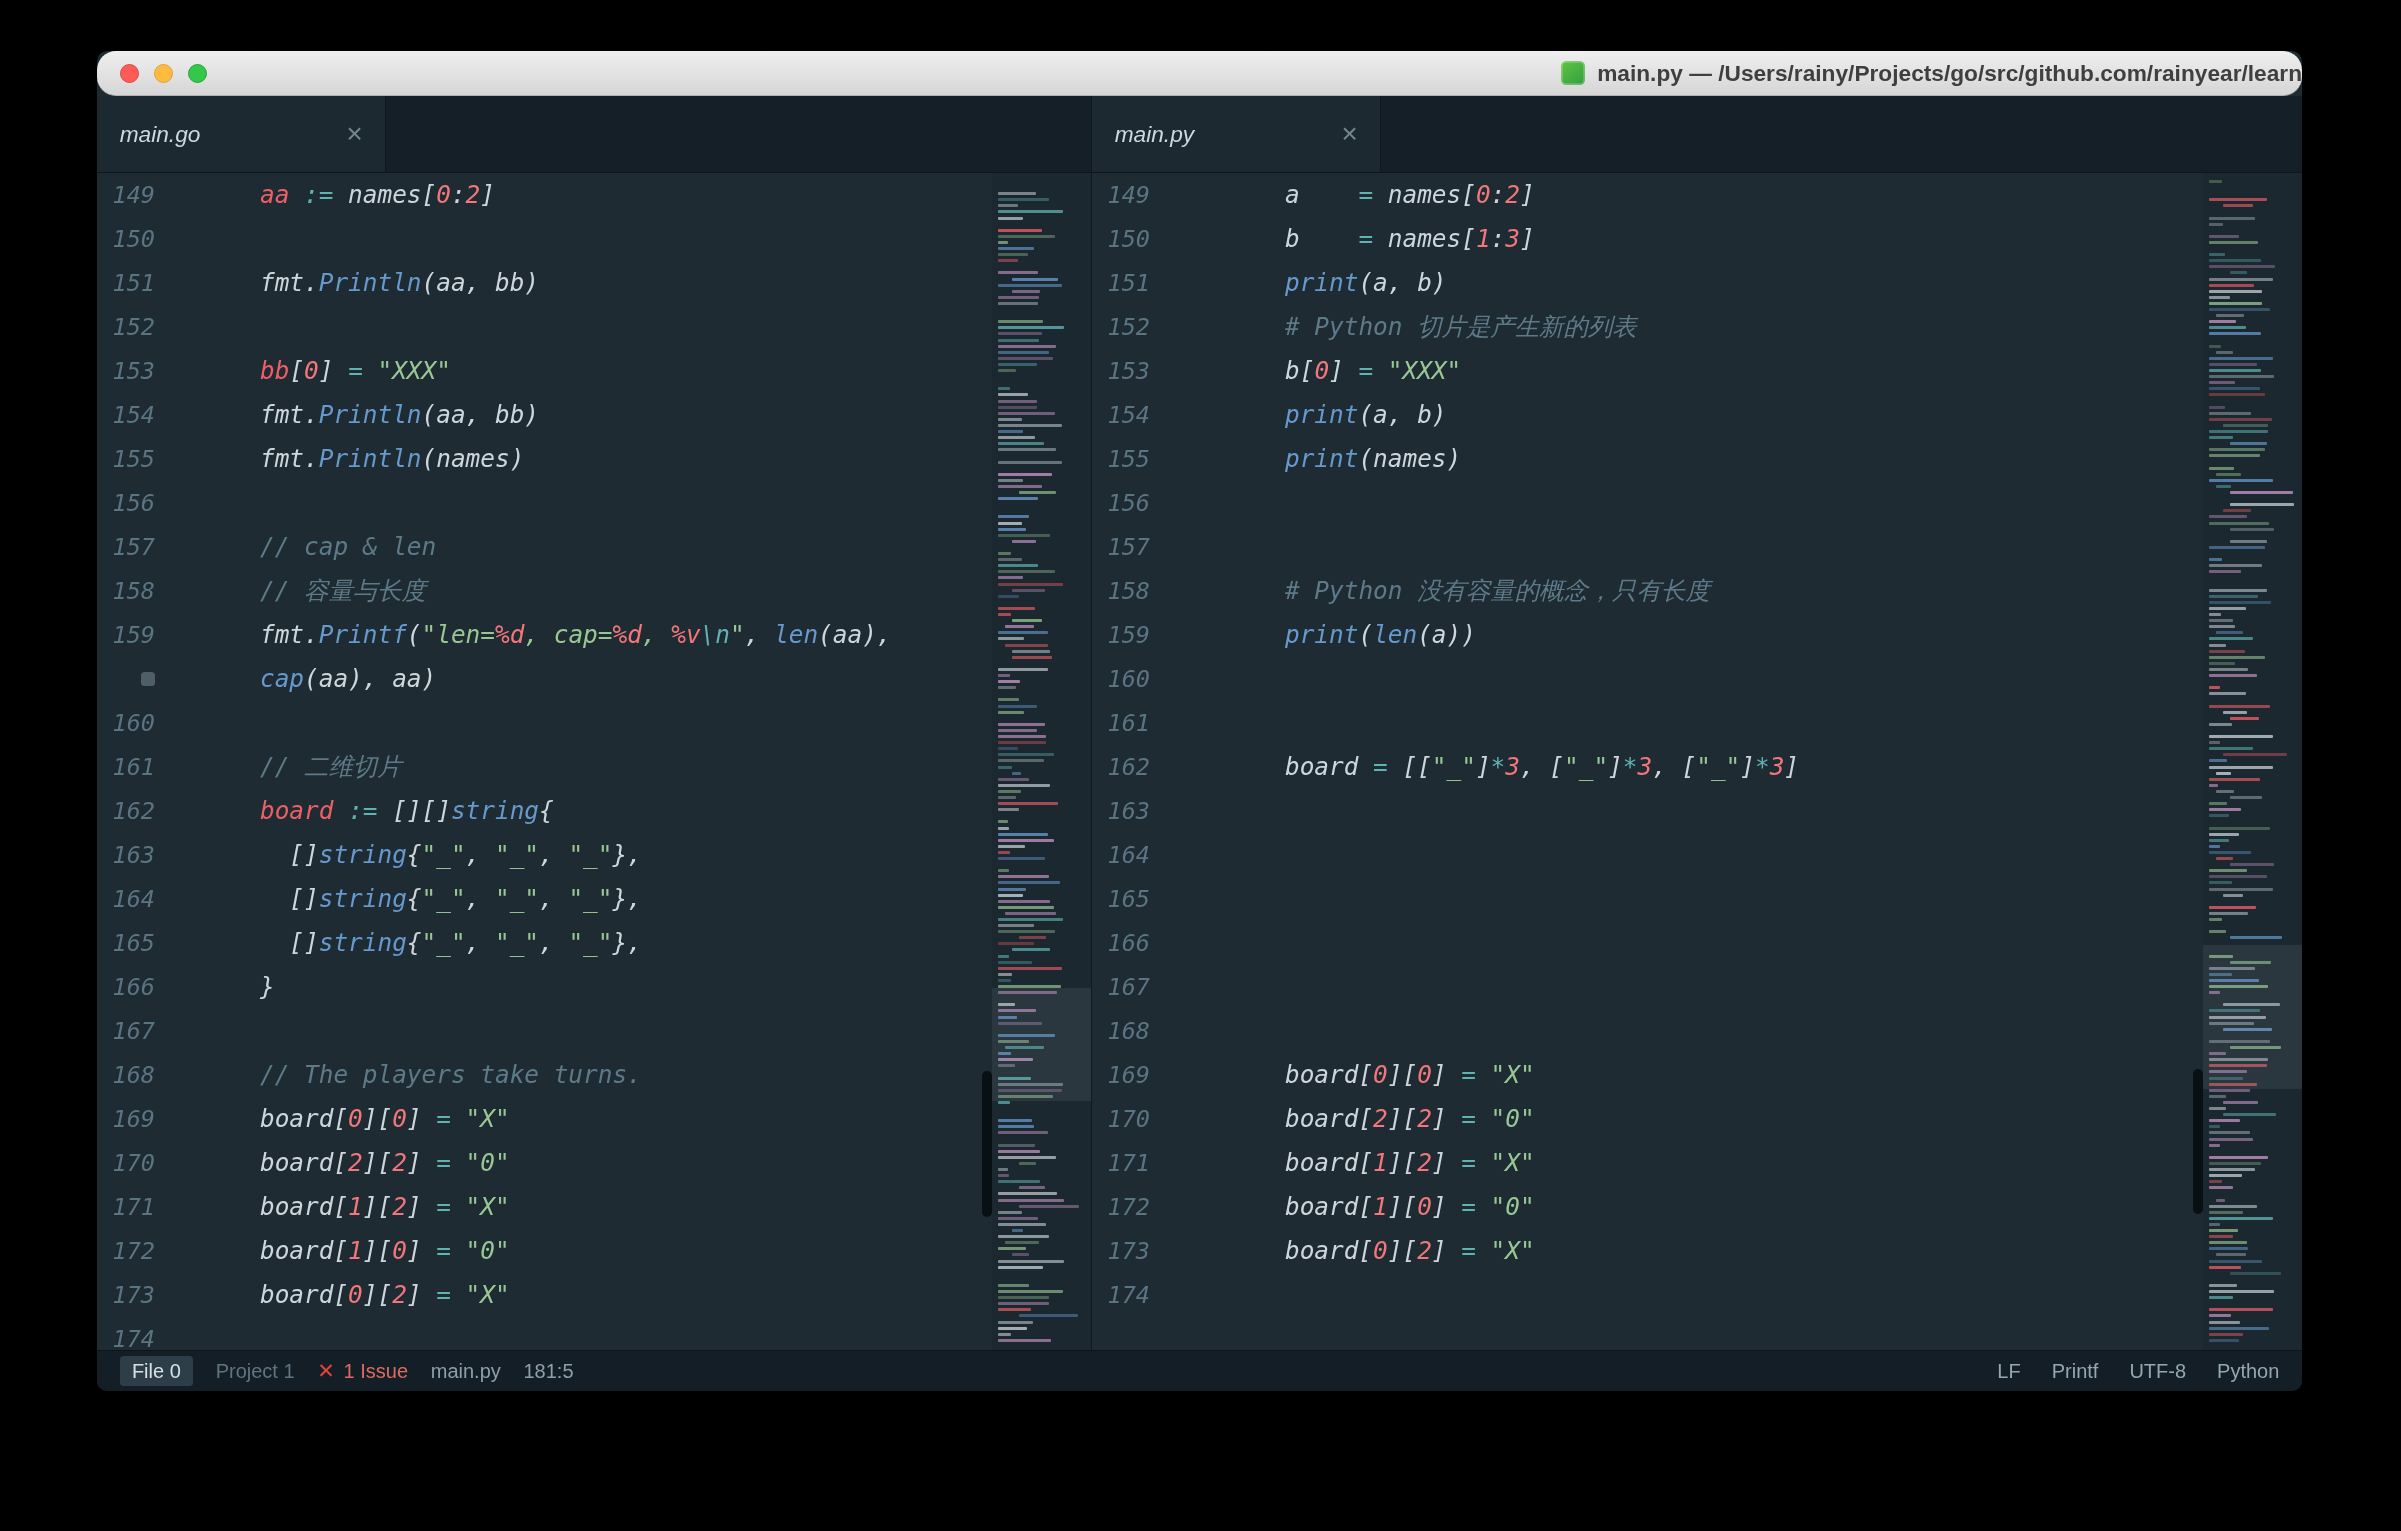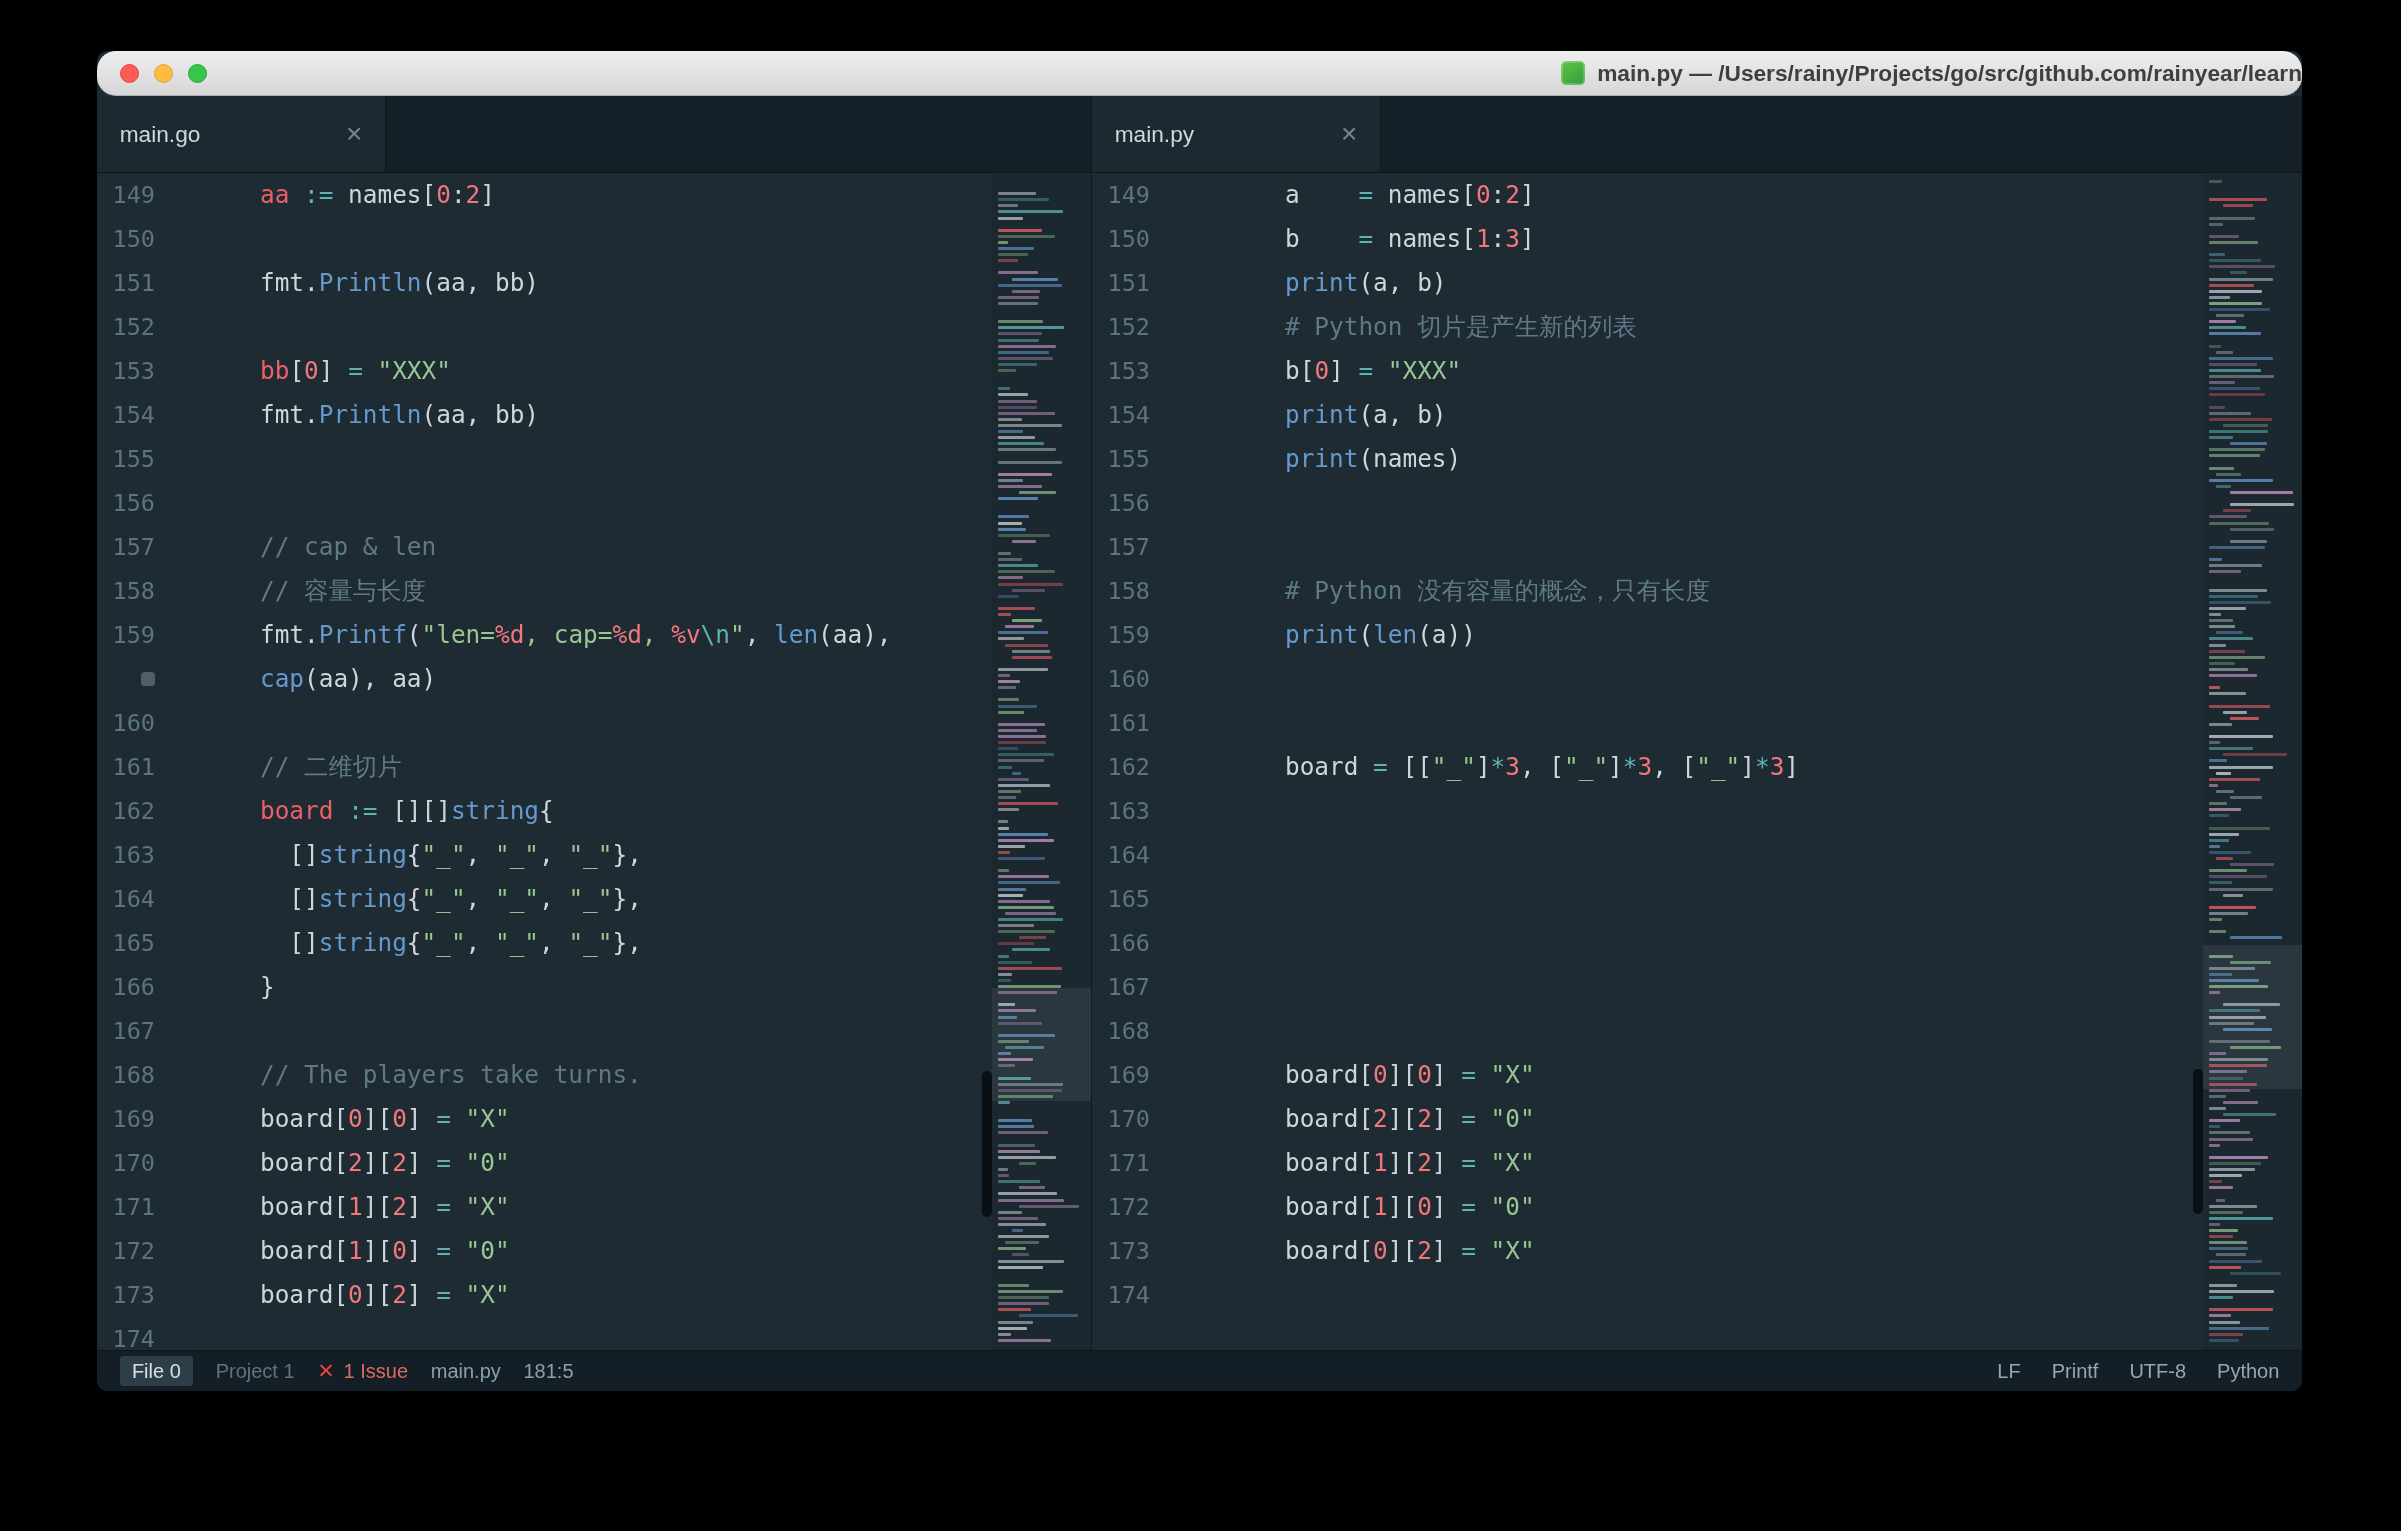--- a/index.html
+++ b/index.html
@@ -25,21 +25,21 @@
   .light.red    { background:#fc5b57; border:0.9px solid #e2443f; }
   .light.yellow { background:#fdbc40; border:0.9px solid #e0a335; }
   .light.green  { background:#34c749; border:0.9px solid #27a53a; }
   .title { display:flex; align-items:center; gap:12.2px; font-size:22.7px; font-weight:bold; color:#3f3f3f; }
   .file-icon {
     width:23.5px; height:23.5px; border-radius:5.2px;
     background:linear-gradient(145deg,#63c443,#2f9e3e);
     box-shadow:inset 0 0 0 1.7px rgba(255,255,255,.25);
   }
   
-  .main { flex:1; display:flex; min-height:0; }
+  .main { flex:1; display:flex; min-height:0;font-style:italic; }
   .pane { display:flex; flex-direction:column; min-width:0; background:#1e2b33; }
   .pane-go { flex:0 0 994px; }
   .pane-py { flex:1; border-left:1.7px solid #10191f; }
   
   .tabbar { flex:0 0 77px; background:#151f27; border-bottom:0.9px solid #0e161c; display:flex; }
   .tab {
     width:289px; display:flex; align-items:center; padding:0 22.7px;
     background:#1c2931; border-right:0.9px solid #10181e;
     color:#cdd9df; font-size:22.7px;
   }
@@ -113,21 +113,21 @@
         </div>
       </div>
       <div class="editor">
         <div class="code-lines">
             <div class="row"><span class="ln">149</span><span class="code"><span class="tok-r">aa</span><span class="tok-p"> </span><span class="tok-t">:=</span><span class="tok-p"> names[</span><span class="tok-o">0</span><span class="tok-p">:</span><span class="tok-o">2</span><span class="tok-p">]</span></span></div>
             <div class="row"><span class="ln">150</span></div>
             <div class="row"><span class="ln">151</span><span class="code"><span class="tok-p">fmt.</span><span class="tok-b">Println</span><span class="tok-p">(aa, bb)</span></span></div>
             <div class="row"><span class="ln">152</span><span class="code"></span></div>
             <div class="row"><span class="ln">153</span><span class="code"><span class="tok-r">bb</span><span class="tok-p">[</span><span class="tok-o">0</span><span class="tok-p">] </span><span class="tok-t">=</span><span class="tok-p"> </span><span class="tok-g">"XXX"</span></span></div>
             <div class="row"><span class="ln">154</span><span class="code"><span class="tok-p">fmt.</span><span class="tok-b">Println</span><span class="tok-p">(aa, bb)</span></span></div>
-            <div class="row"><span class="ln">155</span></div>
+            <div class="row"><span class="ln">155</span><span class="code"><span class="tok-p">fmt.</span><span class="tok-b">Println</span><span class="tok-p">(names)</span></span></div>
             <div class="row"><span class="ln">156</span><span class="code"></span></div>
             <div class="row"><span class="ln">157</span><span class="code"><span class="tok-c">// cap &amp; len</span></span></div>
             <div class="row"><span class="ln">158</span><span class="code"><span class="tok-c">// 容量与长度</span></span></div>
             <div class="row"><span class="ln">159</span><span class="code"><span class="tok-p">fmt.</span><span class="tok-b">Printf</span><span class="tok-p">(</span><span class="tok-g">"len=</span><span class="tok-o">%d</span><span class="tok-g">, cap=</span><span class="tok-o">%d</span><span class="tok-g">, </span><span class="tok-o">%v</span><span class="tok-t">\n</span><span class="tok-g">"</span><span class="tok-p">, </span><span class="tok-b">len</span><span class="tok-p">(aa),</span></span></div>
             <div class="row"><span class="ln"><span class="gutter-marker"></span></span><span class="code"><span class="tok-b">cap</span><span class="tok-p">(aa), aa)</span></span></div>
             <div class="row"><span class="ln">160</span><span class="code"></span></div>
             <div class="row"><span class="ln">161</span><span class="code"><span class="tok-c">// 二维切片</span></span></div>
             <div class="row"><span class="ln">162</span><span class="code"><span class="tok-r">board</span><span class="tok-p"> </span><span class="tok-t">:=</span><span class="tok-p"> [][]</span><span class="tok-b">string</span><span class="tok-p">{</span></span></div>
             <div class="row"><span class="ln">163</span><span class="code"><span class="tok-p">  []</span><span class="tok-b">string</span><span class="tok-p">{</span><span class="tok-g">"_"</span><span class="tok-p">, </span><span class="tok-g">"_"</span><span class="tok-p">, </span><span class="tok-g">"_"</span><span class="tok-p">},</span></span></div>
             <div class="row"><span class="ln">164</span><span class="code"><span class="tok-p">  []</span><span class="tok-b">string</span><span class="tok-p">{</span><span class="tok-g">"_"</span><span class="tok-p">, </span><span class="tok-g">"_"</span><span class="tok-p">, </span><span class="tok-g">"_"</span><span class="tok-p">},</span></span></div>

